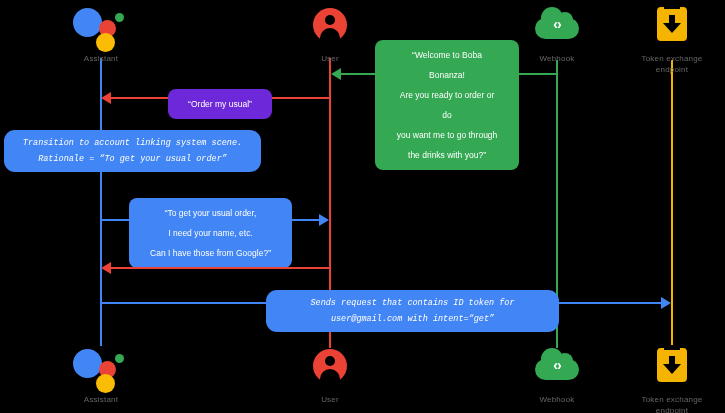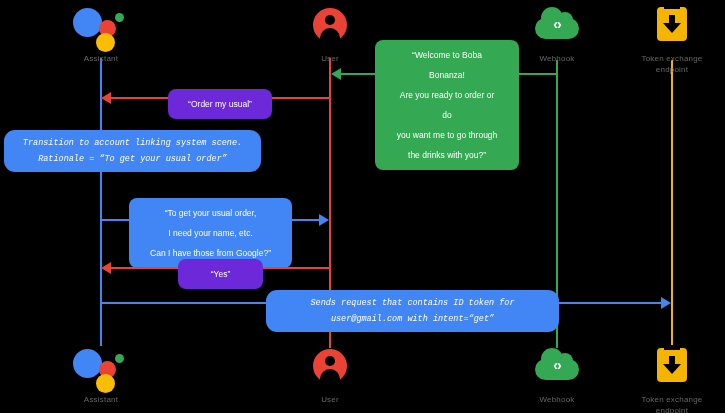--- a/index.html
+++ b/index.html
@@ -216,21 +216,20 @@
 Rationale = “To get your usual order”</div>
 
   <div class="hline" style="left:101px; top:219px; width:220px; background:#4285F4;"></div>
   <div class="ahead right" style="left:319px; top:214px; color:#4285F4;"></div>
   <div class="msg bubble m-blue" style="left:129px; top:198px; width:163px;text-align:center;">“To get your usual order,
 I need your name, etc.
 Can I have those from Google?”</div>
 
   <div class="hline" style="left:110px; top:267px; width:220px; background:#EA4335;"></div>
   <div class="ahead left" style="left:101px; top:262px; color:#EA4335;"></div>
-  <div class="msg bubble m-red" style="left:178px; top:259px; width:85px;">“Yes”</div>
 
   <div class="hline" style="left:101px; top:302px; width:562px; background:#4285F4;"></div>
   <div class="ahead right" style="left:661px; top:297px; color:#4285F4;"></div>
   <div class="msg mono m-blue" style="left:266px; top:290px; width:293px;">Sends request that contains ID token for
 user@gmail.com with intent=“get”</div>
 
   <div class="actor" style="left:41px; top:345px;">
     <div class="assistant-icon">
       <span class="dot blue"></span>
       <span class="dot red"></span>

